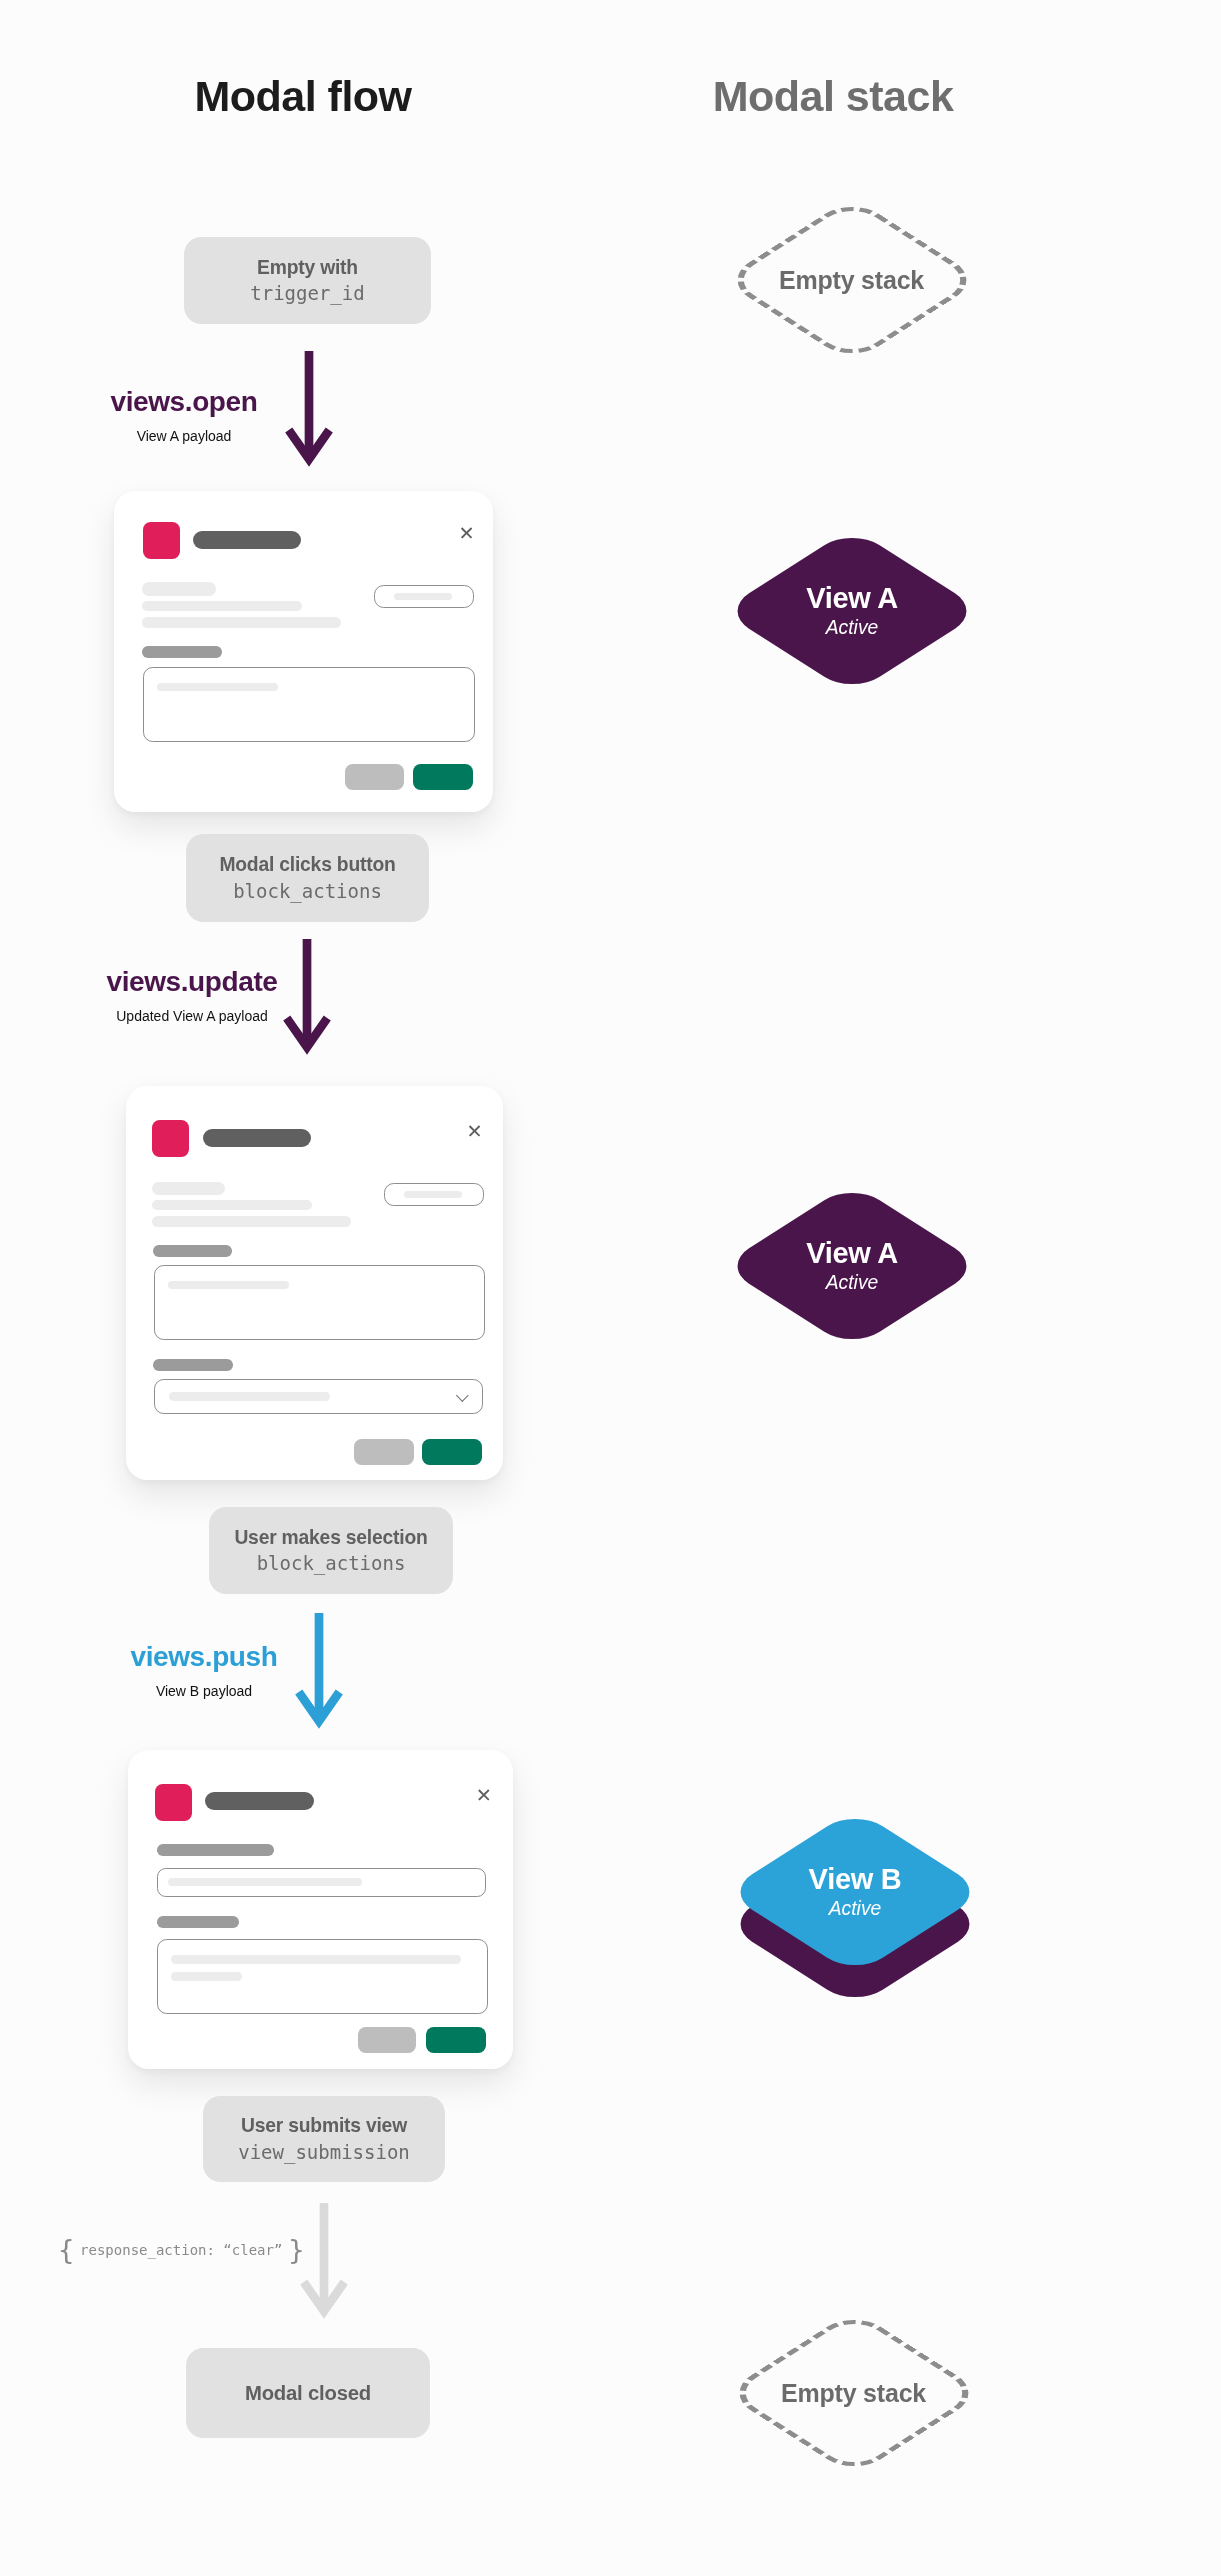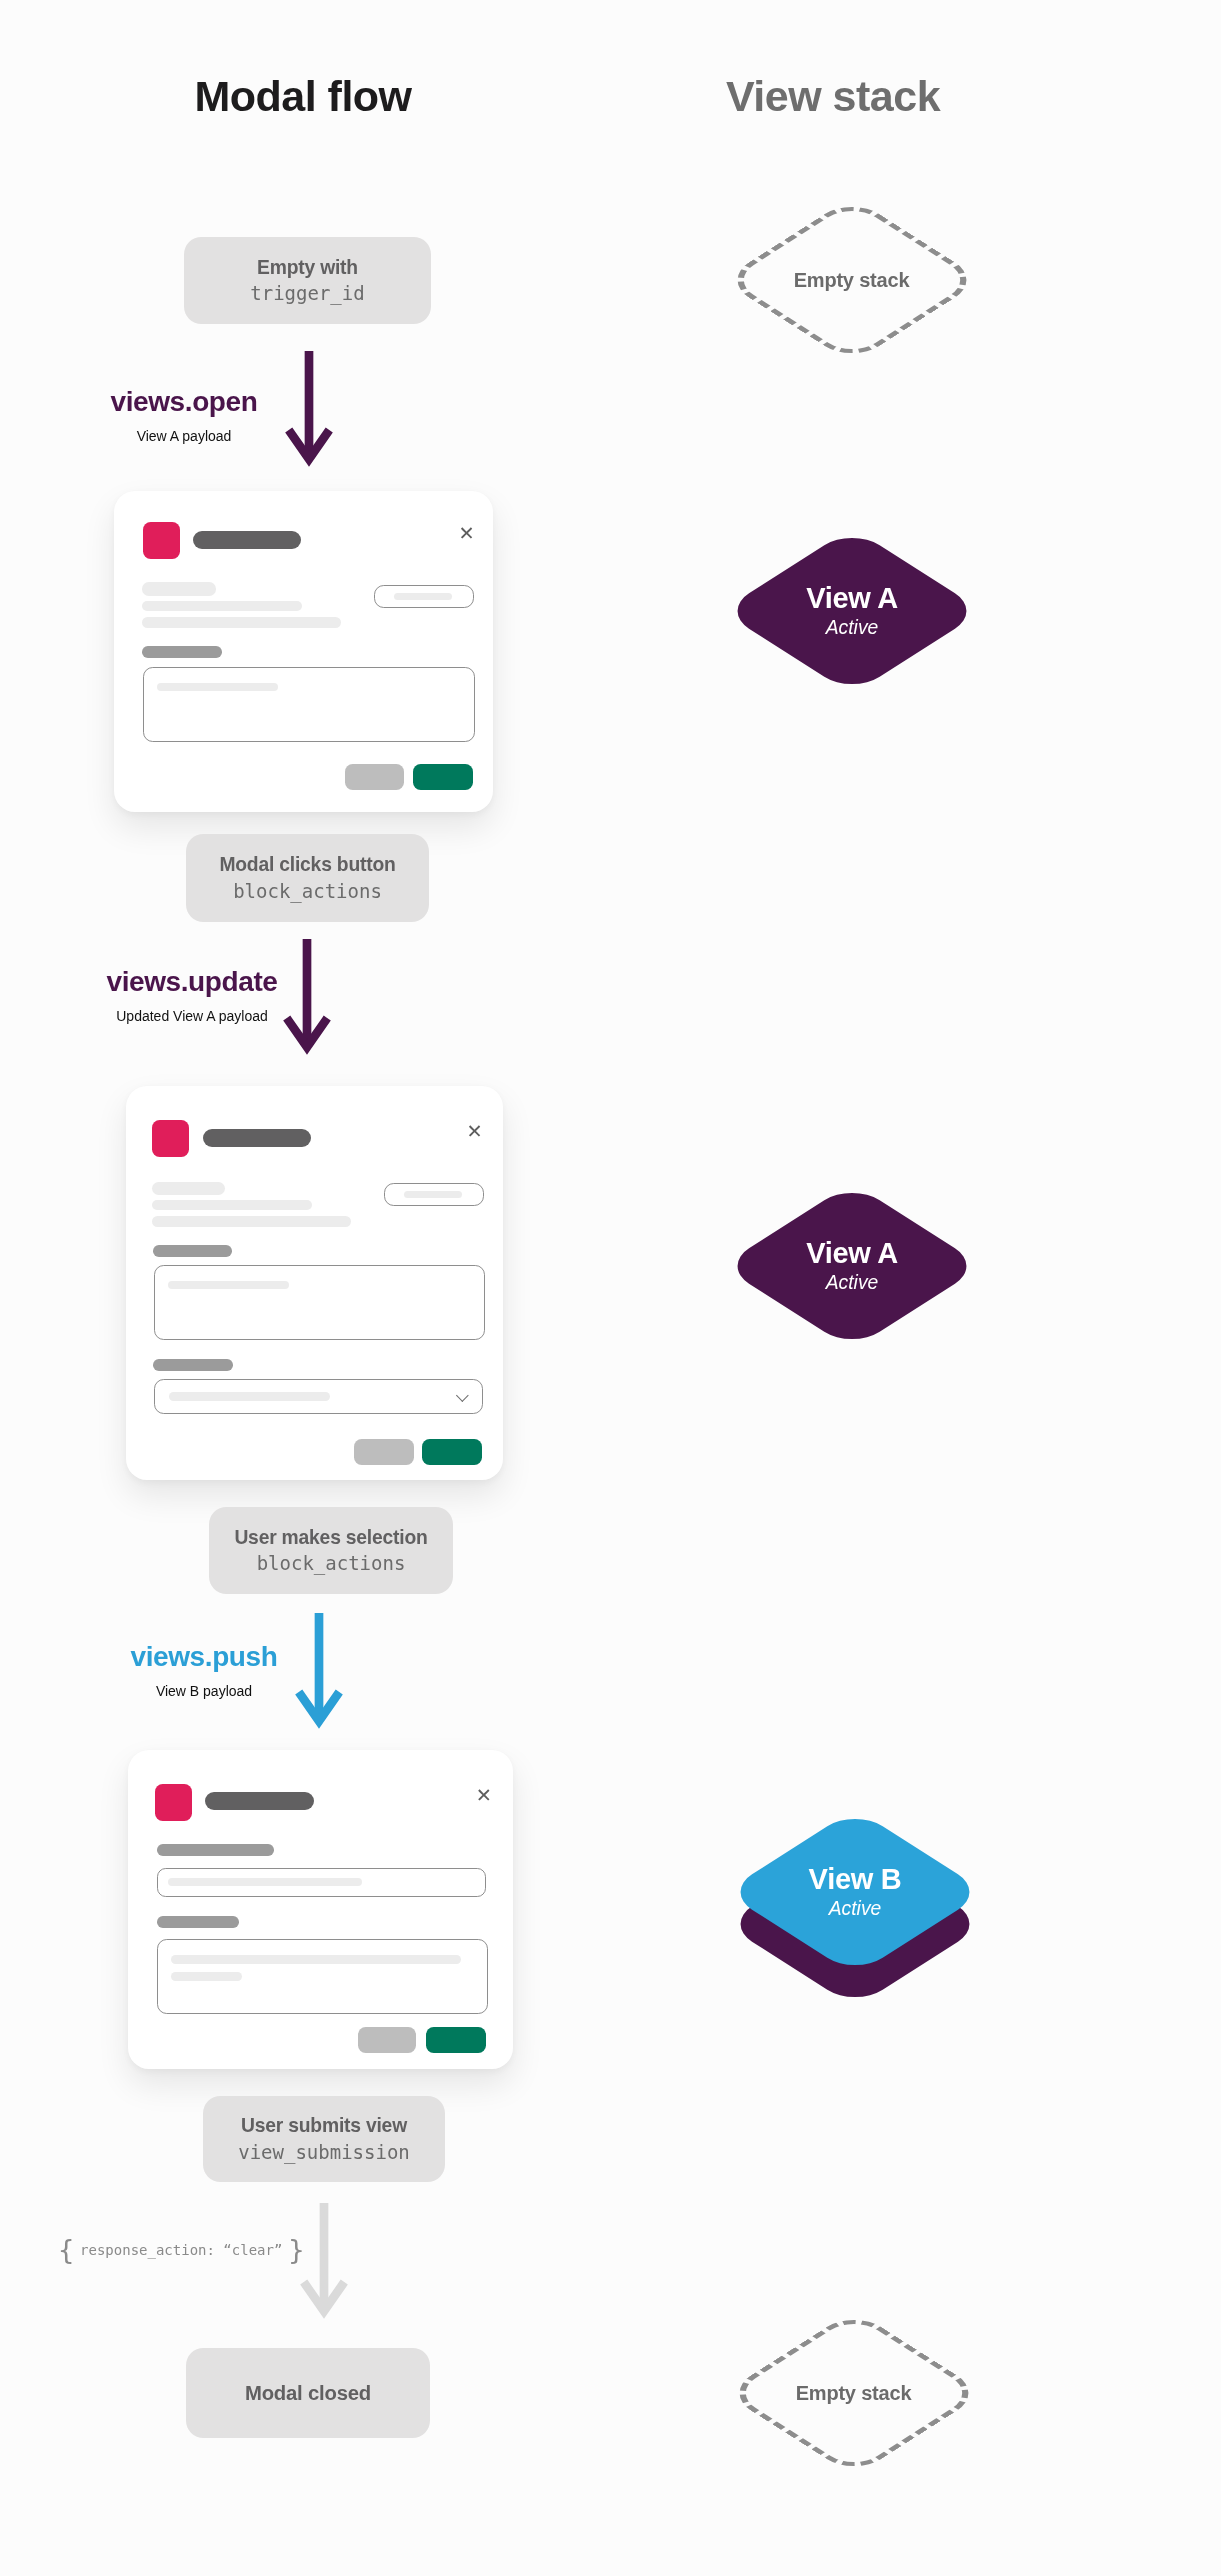--- a/index.html
+++ b/index.html
@@ -44,36 +44,36 @@
 
   
   .dwrap{position:absolute;}
   .dshape{position:absolute;width:118px;height:118px;left:calc(50% - 59px);top:calc(50% - 59px);
           transform:scale(1.566,1) rotate(45deg);border-radius:25px;}
   .dshape.dashed{border:4.8px dashed var(--dash-gray,#8D8D8D);background:transparent;box-sizing:border-box;}
   .dshape.aubergine{background:var(--aubergine,#4A154B);}
   .dshape.blue{background:var(--blue-diamond,#2BA3D9);}
   .dlabel{position:absolute;inset:0;display:flex;flex-direction:column;align-items:center;
           justify-content:center;gap:1.9px;}
-  .dlabel .empty-text{font-size:20px;font-weight:700;color:#6B6B6B;letter-spacing:-0.2px;}
+  .dlabel .empty-text{font-size:25px;font-weight:700;color:#6B6B6B;letter-spacing:-0.2px;}
   .dlabel .view-name{font-size:29px;font-weight:800;color:#fff;letter-spacing:-0.3px;}
   .dlabel .view-state{font-size:19.3px;font-style:italic;color:#fff;text-align:right;}
 
   
   .clear-label{position:absolute;display:flex;align-items:center;gap:5.8px;color:var(--code-gray,#8A8A8A);}
   .clear-label .brace{font-size:27px;font-family:"DejaVu Sans Mono",monospace;font-weight:400;line-height:1;}
   .clear-label .ccode{font-size:14px;font-family:"DejaVu Sans Mono",monospace;}
 </style>
 </head>
 <body>
 
 <div class="canvas">
 
   <div class="col-title dark" style="left:100px;top:75px;">Modal flow</div>
-  <div class="col-title gray" style="left:630px;top:75px;">View stack</div>
+  <div class="col-title gray" style="left:630px;top:75px;">Modal stack</div>
 
   <div class="graybox" style="left:184px;top:237px;width:247px;height:87px;">
     <div class="gb-title">Empty with</div>
     <div class="gb-code">trigger_id</div>
   </div>
 
   <div class="api-label purple" style="left:73px;top:387px;width:222px;">
     <div class="api">views.open</div>
     <div class="payload">View A payload</div>
   </div>

